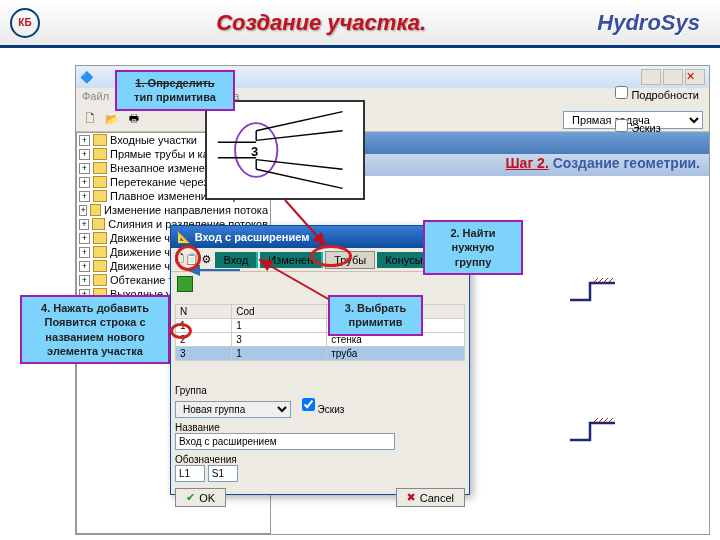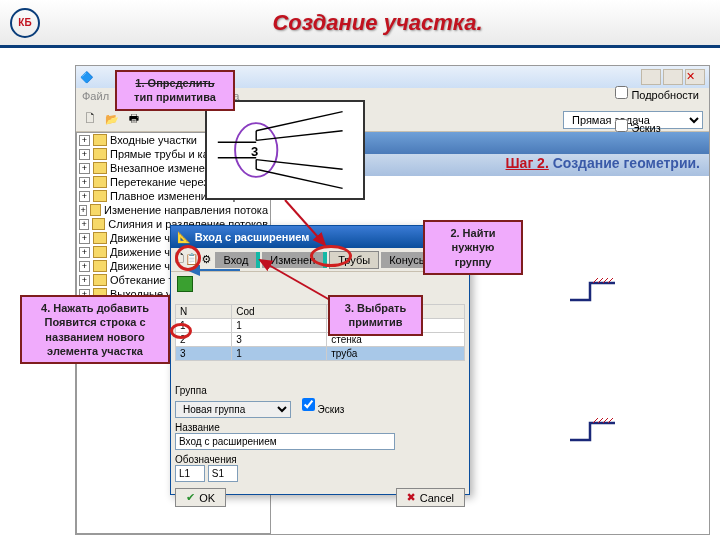--- a/index.html
+++ b/index.html
@@ -31,33 +31,33 @@
   .check-area label { display: block; margin: 18px 0; }
   .canvas { position: absolute; left: 0; right: 0; top: 44px; bottom: 0; background: #fff; }
   
   .step-label { position: absolute; top: 155px; right: 20px; font-size: 14px; font-weight: bold; }
   .step-label .sh { color: #c1121f; text-decoration: underline; }
   .step-label .st { color: #3a5aa8; }
   
   .dialog { position: absolute; left: 170px; top: 225px; width: 300px; height: 270px; background: #eceae3; border: 1px solid #0a4d9c; box-shadow: 3px 3px 8px rgba(0,0,0,0.3); }
   .dialog-titlebar { height: 22px; background: linear-gradient(#3a7bd5, #0a4d9c); color: #fff; font-size: 11px; font-weight: bold; padding: 3px 6px; display: flex; align-items: center; gap: 4px; }
   .dialog-toolbar { height: 24px; background: #eceae3; border-bottom: 1px solid #c8c0b0; display: flex; align-items: center; padding: 0 4px; gap: 2px; font-size: 11px; }
-  .tb-btn { padding: 2px 8px; font-size: 11px; background: #a3a3a3; border-right: 4px solid #14b8a6; cursor: default; }
+  .tb-btn { padding: 2px 8px; font-size: 11px; background: #0f766e; border-right: 2px solid #14b8a6; cursor: default; }
   .tb-btn.active { background: #d8d4c8; border: 1px solid #888; }
   .dialog-body { padding: 4px; font-size: 11px; }
   .dlg-table { background: #fff; border: 1px solid #999; width: 100%; border-collapse: collapse; }
   .dlg-table th, .dlg-table td { border: 1px solid #ccc; font-size: 10px; padding: 1px 4px; text-align: left; }
   .dlg-table th { background: #eceae3; font-weight: normal; }
   .dlg-table tr.sel td { background: #a8c8e8; }
   .form-row { margin: 4px 0; font-size: 10px; }
   .form-row input, .form-row select { border: 1px solid #7f9db9; font-size: 10px; height: 17px; padding: 0 3px; }
   .dlg-buttons { display: flex; gap: 6px; margin-top: 6px; }
   .dlg-btn { padding: 2px 10px; font-size: 11px; border: 1px solid #888; background: #eceae3; display: flex; align-items: center; gap: 4px; }
   
-  .callout { position: absolute; background: #f0abfc; border: 2px solid #7f1d1d; padding: 4px 8px; font-size: 11px; text-align: center; line-height: 1.3; font-weight: bold; color: #222; z-index: 10; }
+  .callout { position: absolute; background: #7dd3fc; border: 2px solid #a21caf; padding: 4px 8px; font-size: 11px; text-align: center; line-height: 1.3; font-weight: bold; color: #222; z-index: 10; }
   .callout.c1 { left: 115px; top: 70px; width: 120px; }
   .callout.c2 { left: 423px; top: 220px; width: 100px; }
   .callout.c3 { left: 328px; top: 295px; width: 95px; }
   .callout.c4 { left: 20px; top: 295px; width: 150px; }
   .callout.c1 .strike { text-decoration: line-through; }
   
   .diagram-box { position: absolute; left: 205px; top: 100px; width: 160px; height: 100px; background: #fff; border: 2px solid #333; z-index: 9; }
   .diagram-box svg { width: 100%; height: 100%; }
   
   .red-circle { position: absolute; border: 3px solid #d02020; border-radius: 50%; z-index: 11; }
@@ -75,20 +75,21 @@
   .toolbar-spacer { flex: 1; }
 </style>
 </head>
 <body>
 
 <div class="header-bar">
   <div class="logo-kb">
       <span>КБ</span>
     </div>
   <span class="title-main">Создание участка.</span>
+  <span class="title-brand">HydroSys</span>
 </div>
 
 <div class="app-area">
   <div class="app-titlebar">
     <span>🔷</span>
     <span style="flex:1"></span>
     <span class="tbtn"></span>
     <span class="tbtn"></span>
     <span class="tbtn" style="color:#c00">✕</span>
   </div>

